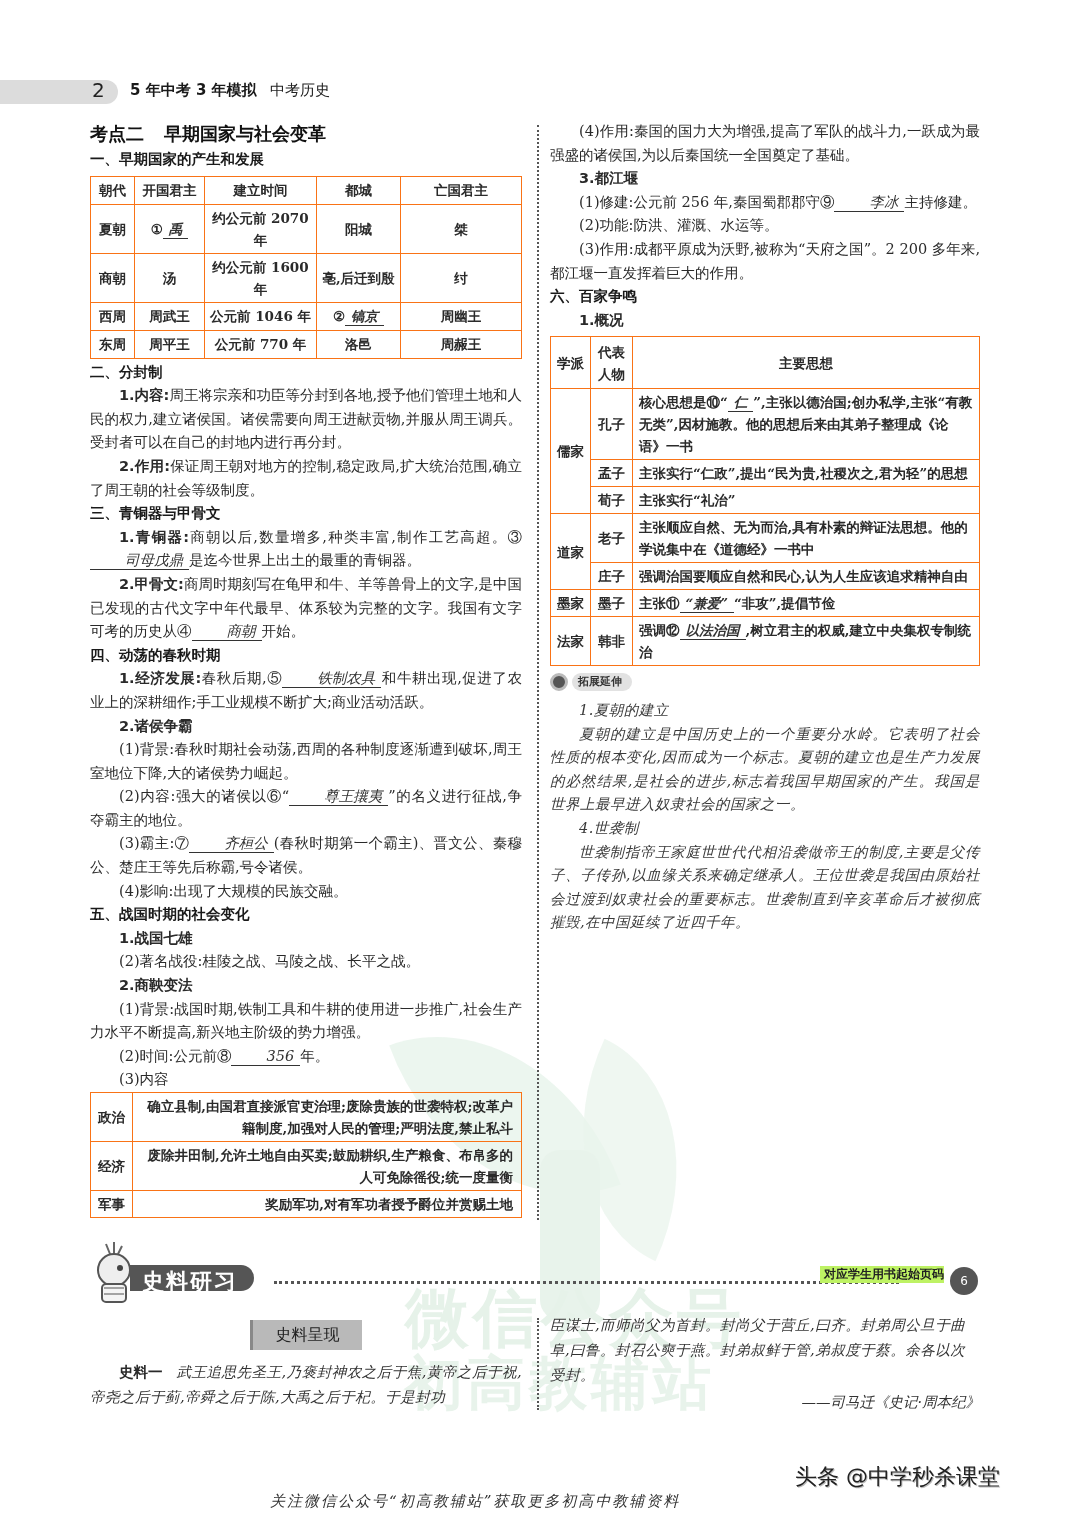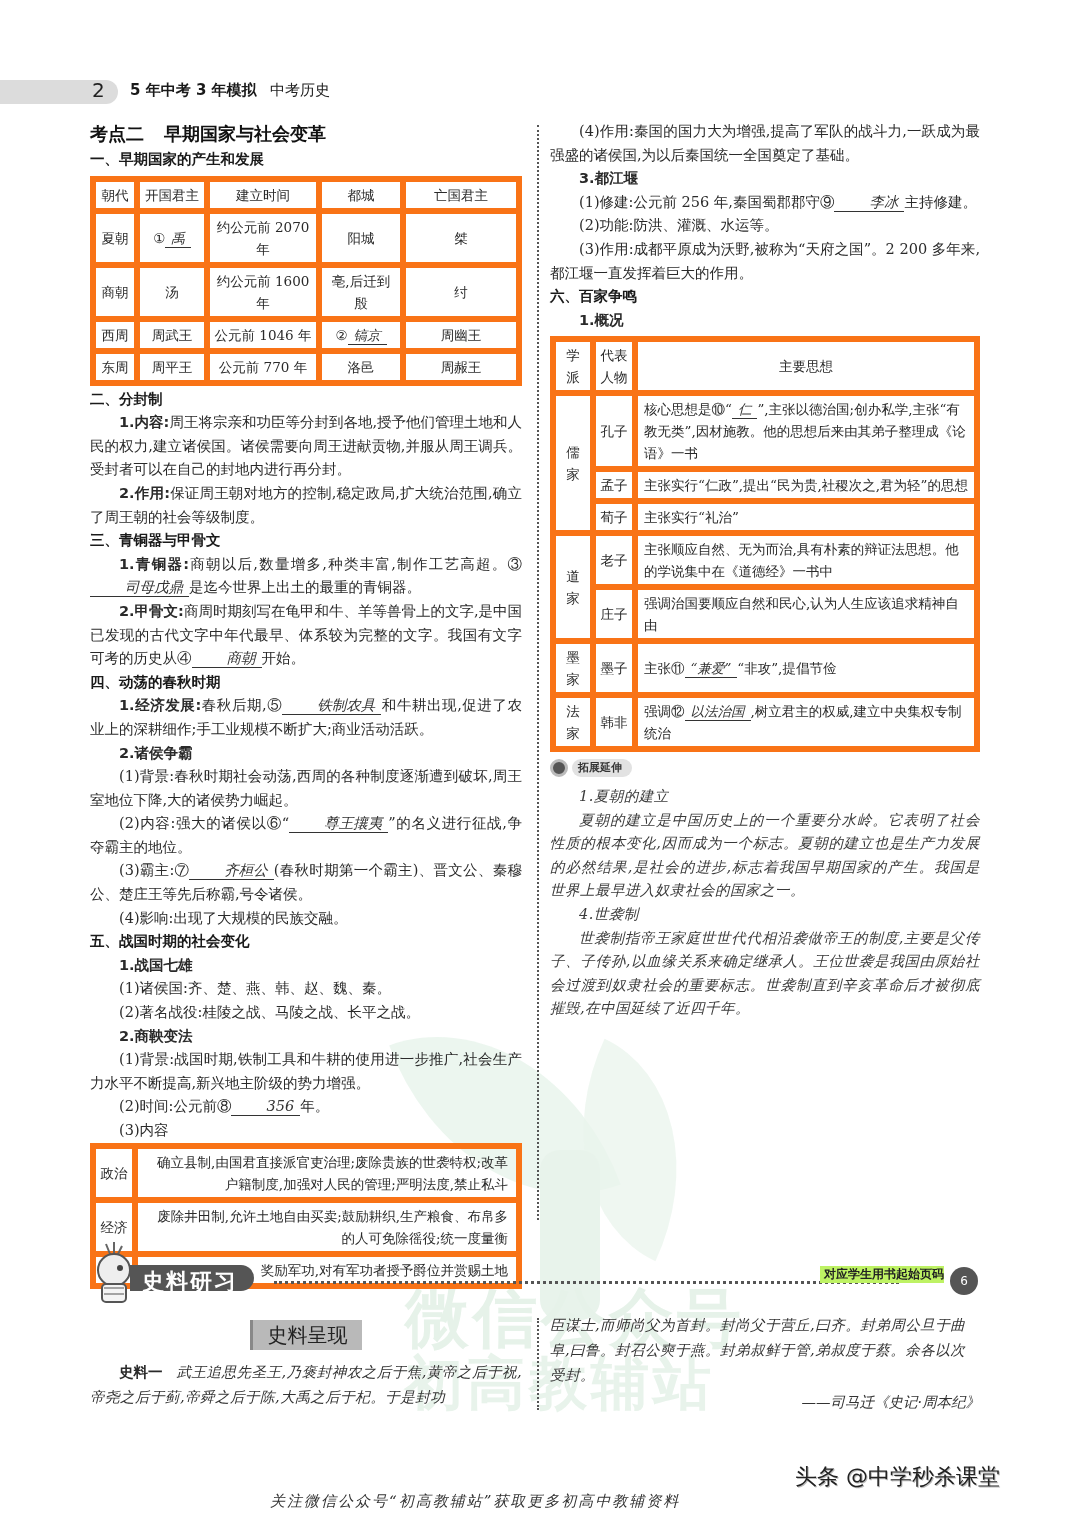--- a/index.html
+++ b/index.html
@@ -32,21 +32,21 @@
   .topic-title { font-family: "DejaVu Sans", sans-serif; font-weight: bold; font-size: 18px; line-height: 28px; color: #111; }
   .topic-title span { margin-right: 20px; }
   .sec { font-family: "DejaVu Sans", sans-serif; font-weight: bold; font-size: 14.5px; line-height: 23.6px; color: #1a1a1a; }
   .sub { font-family: "DejaVu Sans", sans-serif; font-weight: bold; text-indent: 2em; }
   .p { text-indent: 2em; text-align: justify; }
   .pi { text-indent: 2em; }
   .b { font-family: "DejaVu Sans", sans-serif; font-weight: bold; }
   .blank { display: inline-block; border-bottom: 1px solid #333; padding: 0 6px; font-family: "DejaVu Serif", serif; font-style: italic; color: #333; line-height: 18px; }
 
   table { border-collapse: collapse; width: 100%; font-size: 13.5px; }
-  td, th { border: 6px solid #f97316; font-weight: normal; text-align: center; padding: 2px 4px; line-height: 22px; }
+  td, th { border: 1px solid #f97316; font-weight: bold; text-align: center; padding: 2px 4px; line-height: 22px; }
   th { font-family: "DejaVu Sans", sans-serif; }
   .t1 { margin: 4px 0 2px 0; }
   .t1 td, .t1 th { height: 28px; }
   .t3 td { text-align: right; padding: 2px 8px; line-height: 22px; }
   .t3 td.lab { text-align: center; font-family: "DejaVu Sans", sans-serif; width: 42px; padding: 2px 4px; }
   .t2 { margin-top: 4px; }
   .t2 td { line-height: 22px; }
   .t2 td.txt { text-align: left; padding: 2px 6px; }
   .t2 .hd { font-family: "DejaVu Sans", sans-serif; }
 
@@ -56,21 +56,21 @@
   .ext { font-family: "DejaVu Serif", serif; font-style: italic; color: #3a3a3a; letter-spacing: 0.5px; }
 
   
   .banner { position: absolute; left: 92px; top: 1240px; height: 70px; width: 900px; }
   .mascot { position: absolute; left: 0; top: 0; width: 50px; height: 64px; }
   .banner-pill { position: absolute; left: 38px; top: 25px; height: 26px; padding: 0 16px 0 12px; background: #555; border-radius: 0 18px 18px 0; color: #fff; font-family: "DejaVu Sans", sans-serif; font-weight: bold; font-size: 22px; line-height: 34px; letter-spacing: 2px; }
   .banner-dots { position: absolute; left: 182px; top: 41px; width: 625px; border-top: 3px dotted #555; }
   .banner-pagetext { position: absolute; left: 728px; top: 26px; font-family: "DejaVu Sans", sans-serif; font-weight: bold; font-size: 12px; color: #222; background: #bef264; padding-left: 4px; }
   .banner-pagenum { position: absolute; left: 858px; top: 27px; width: 28px; height: 28px; background: #555; color: #fff; border-radius: 50%; text-align: center; line-height: 28px; font-family: "DejaVu Sans", sans-serif; font-size: 12px; }
 
-  .sub-banner { position: absolute; left: 250px; top: 1320px; width: 112px; height: 30px; background: #b9b9b9; border-left: 3px solid #888; font-family: "DejaVu Sans", sans-serif; font-size: 20px; line-height: 30px; text-align: center; color: #222; }
+  .sub-banner { position: absolute; left: 250px; top: 1320px; width: 112px; height: 30px; background: #b9b9b9; border-left: 3px solid #888; font-family: "DejaVu Sans", sans-serif; font-size: 16px; line-height: 30px; text-align: center; color: #222; }
 
   .src-left { position: absolute; left: 90px; top: 1360px; width: 432px; font-size: 14.5px; line-height: 25px; }
   .src-right { position: absolute; left: 550px; top: 1313px; width: 430px; font-size: 14.5px; line-height: 25px; }
   .src-text { font-style: italic; color: #333; letter-spacing: 0.5px; }
   .src-cite { text-align: right; font-style: italic; color: #333; margin-top: 2px; }
 
   .footer-note { position: absolute; left: 270px; top: 1492px; font-family: "DejaVu Serif", serif; font-style: italic; font-size: 15px; color: #333; letter-spacing: 2px; }
   .footer-brand { position: absolute; left: 795px; top: 1462px; font-family: "DejaVu Sans", sans-serif; font-size: 22px; color: #222; text-shadow: 1px 1px 0 #bbb; }
 </style>
 </head>
@@ -149,21 +149,20 @@
     <div class="sec">四、动荡的春秋时期</div>
     <div class="p"><span class="b">1.经济发展:</span><span>春秋后期,</span><span>⑤</span><span class="blank">铁制农具</span><span>和牛耕出现,促进了农业上的深耕细作;手工业规模不断扩大;商业活动活跃。</span></div>
     <div class="sub">2.诸侯争霸</div>
     <div class="p">(1)背景:春秋时期社会动荡,西周的各种制度逐渐遭到破坏,周王室地位下降,大的诸侯势力崛起。</div>
     <div class="p"><span>(2)内容:强大的诸侯以⑥“</span><span class="blank">尊王攘夷</span><span>”的名义进行征战,争夺霸主的地位。</span></div>
     <div class="p"><span>(3)霸主:⑦</span><span class="blank">齐桓公</span><span>(春秋时期第一个霸主)、晋文公、秦穆公、楚庄王等先后称霸,号令诸侯。</span></div>
     <div class="p">(4)影响:出现了大规模的民族交融。</div>
 
     <div class="sec">五、战国时期的社会变化</div>
     <div class="sub">1.战国七雄</div>
-    <div class="p">(1)诸侯国:齐、楚、燕、韩、赵、魏、秦。</div>
     <div class="p">(2)著名战役:桂陵之战、马陵之战、长平之战。</div>
     <div class="sub">2.商鞅变法</div>
     <div class="p">(1)背景:战国时期,铁制工具和牛耕的使用进一步推广,社会生产力水平不断提高,新兴地主阶级的势力增强。</div>
     <div class="p"><span>(2)时间:公元前⑧</span><span class="blank">356</span><span>年。</span></div>
     <div class="p">(3)内容</div>
 
     <table class="t3">
       <tbody>
           <tr>
         <td class="lab">政治</td>

